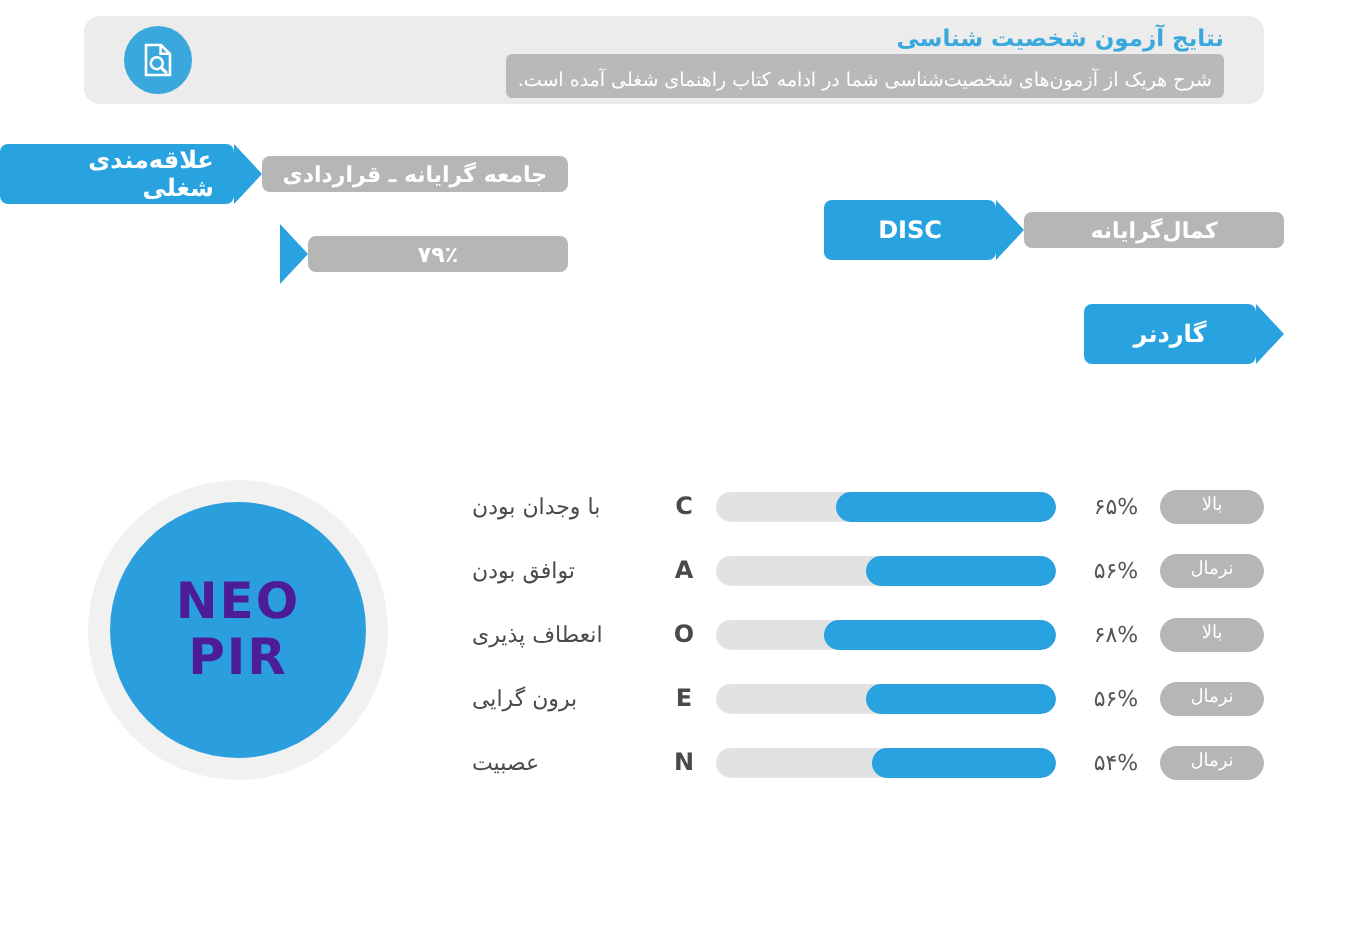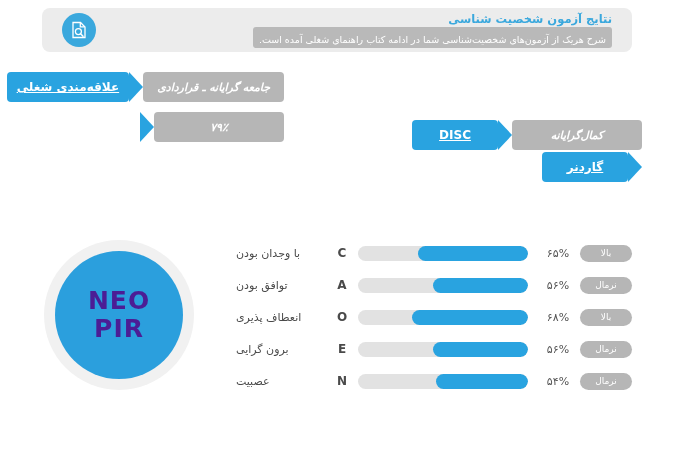--- a/index.html
+++ b/index.html
@@ -49,35 +49,33 @@
   .tag-row{
     position:absolute;height:30px;display:flex;flex-direction:row-reverse;align-items:center;
   }
   .tag-key{
     background:#29a3e0;color:#fff;
     height:30px;min-width:86px;
     display:flex;align-items:center;justify-content:center;
     font-size:12px;font-weight:bold;border-radius:4px;
     padding:0 10px;box-sizing:border-box;
     position:relative;
-    text-decoration:underline;
   }
   .tag-arrow{
     width:0;height:0;flex:0 0 auto;
     border-top:15px solid transparent;
     border-bottom:15px solid transparent;
   }
   .arrow-blue{border-left:14px solid #29a3e0;}
   .tag-val{
-    background:#b6b6b6;color:#fff;height:30px;
+    background:#b6b6b6;color:#fff;height:18px;
     display:flex;align-items:center;justify-content:center;
     font-size:11px;font-weight:bold;border-radius:4px;
     padding:0 14px;box-sizing:border-box;
     white-space:nowrap;
-    font-style:italic;
   }
 
   
   .col-right{right:31px;}
   .col-left{right:389px;}
 
   
   .neo-wrap{
     position:absolute;left:44px;top:240px;width:150px;height:150px;
   }
@@ -141,21 +139,21 @@
       <div class="header-sub-wrap">
         <span class="header-sub">شرح هریک از آزمون‌های شخصیت‌شناسی شما در ادامه کتاب راهنمای شغلی آمده است.</span>
       </div>
     </div>
   </div>
 </div>
 
 <div class="tags">
 
 
-  <div class="tag-row col-right" style="top:48px;">
+  <div class="tag-row col-right" style="top:28px;">
     <div class="tag-key">DISC</div>
     <div class="tag-arrow arrow-blue"></div>
     <div class="tag-val" style="min-width:130px">کمال‌گرایانه</div>
   </div>
 
   <div class="tag-row col-right" style="top:80px;">
     <div class="tag-key">گاردنر</div>
     <div class="tag-arrow arrow-blue"></div>
   </div>
 

